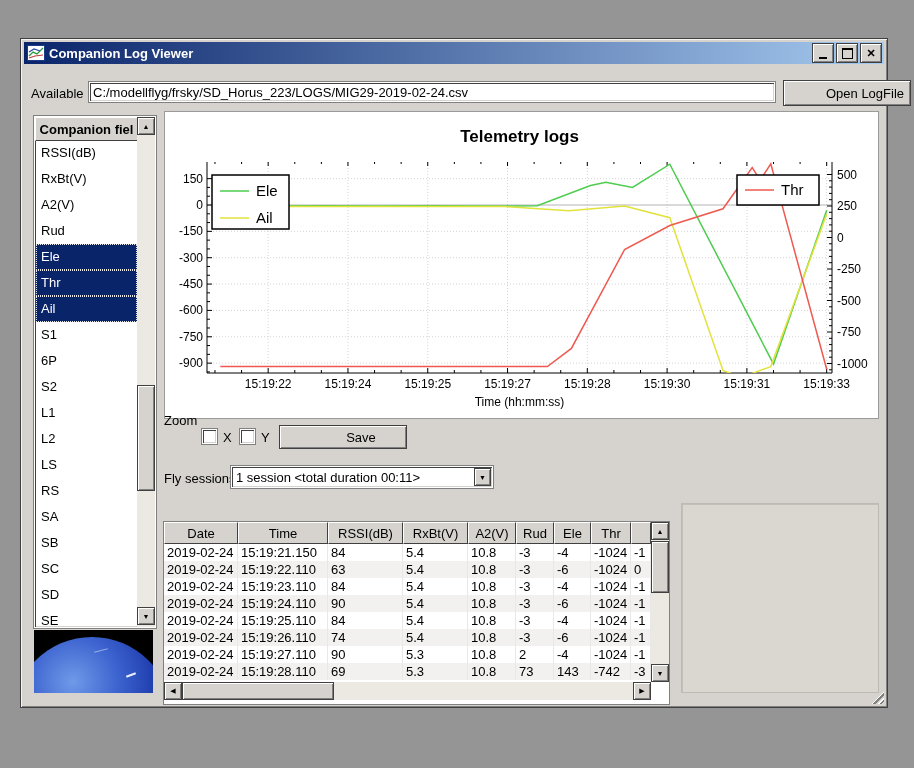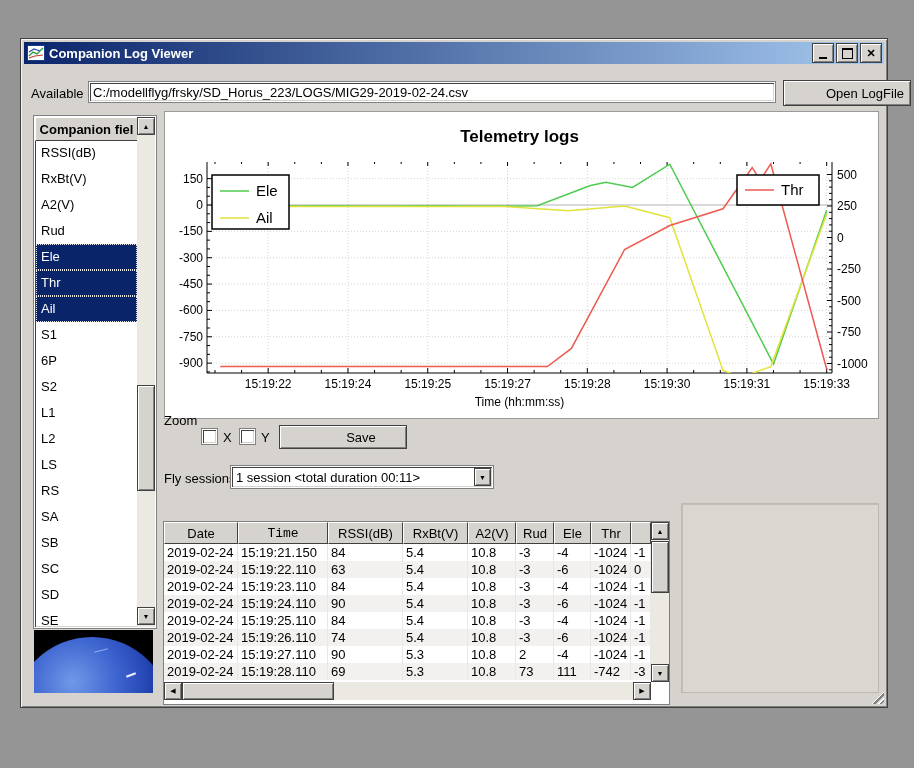--- a/index.html
+++ b/index.html
@@ -343,21 +343,21 @@
   <div class="combo">
     <span class="val">1 session &lt;total duration 00:11&gt;</span>
     <span class="drop">
         <span>▼</span>
       </span>
   </div>
 
   <div class="tablewrap">
     <div class="thead" id="tableHead">
         <div class="th" style="width: 74px;">Date</div>
-        <div class="th" style="width: 90px; font-family: Liberation Mono, monospace;">Time</div>
+        <div class="th" style="width: 90px;">Time</div>
         <div class="th" style="width: 75px;">RSSI(dB)</div>
         <div class="th" style="width: 65px;">RxBt(V)</div>
         <div class="th" style="width: 48px;">A2(V)</div>
         <div class="th" style="width: 38px;">Rud</div>
         <div class="th" style="width: 37px;">Ele</div>
         <div class="th" style="width: 40px;">Thr</div>
         <div class="th" style="width: 20px;"></div>
       </div>
     <div class="tbody" id="tableBody">
         <div class="tr">
@@ -437,21 +437,21 @@
           <div class="td" style="width: 40px;">-1024</div>
           <div class="td" style="width: 20px;">-1</div>
         </div>
         <div class="tr">
           <div class="td" style="width: 74px;">2019-02-24</div>
           <div class="td" style="width: 90px;">15:19:28.110</div>
           <div class="td" style="width: 75px;">69</div>
           <div class="td" style="width: 65px;">5.3</div>
           <div class="td" style="width: 48px;">10.8</div>
           <div class="td" style="width: 38px;">73</div>
-          <div class="td" style="width: 37px;">111</div>
+          <div class="td" style="width: 37px;">143</div>
           <div class="td" style="width: 40px;">-742</div>
           <div class="td" style="width: 20px;">-3</div>
         </div>
       </div>
     <div class="t-vscroll">
       <div class="sb-btn" style="top:0;">
           <span>▲</span>
         </div>
       <div class="sb-thumb" style="top:19px;height:52px;"></div>
       <div class="sb-btn" style="top:142px;">

